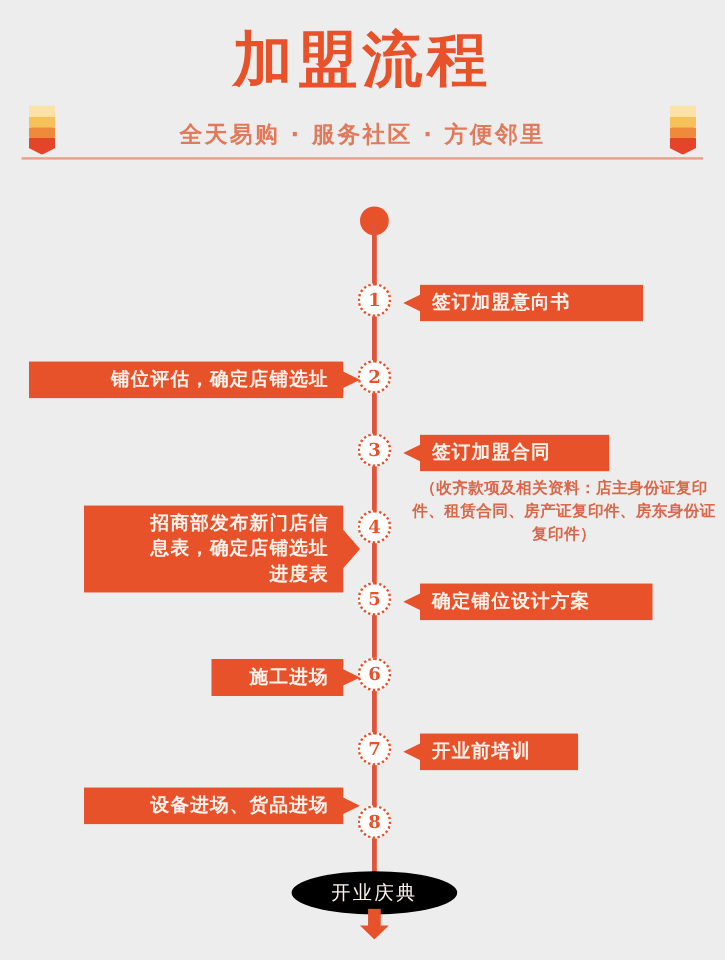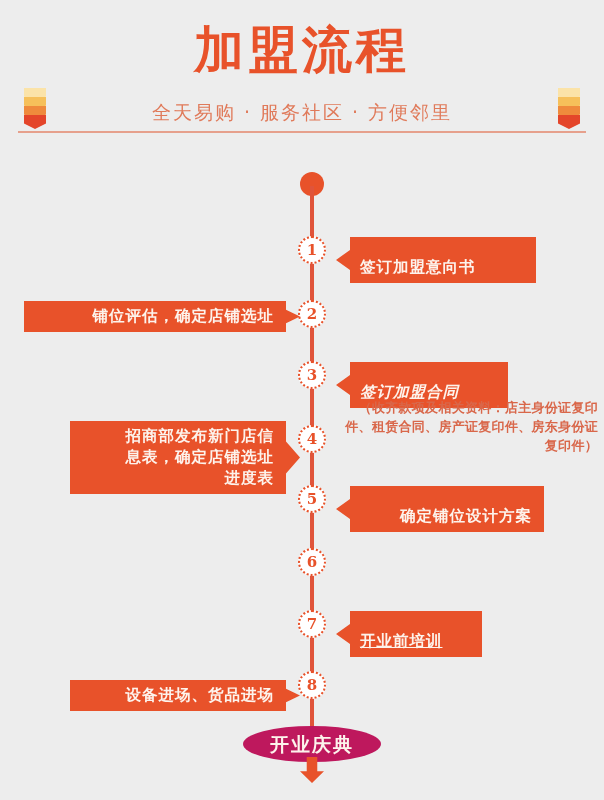--- a/index.html
+++ b/index.html
@@ -39,21 +39,21 @@
     letter-spacing: 4px;
     font-family: "DejaVu Sans", "Liberation Sans", sans-serif;
   }
   .subtitle {
     position: absolute;
     left: 0; top: 100px;
     width: 604px;
     text-align: center;
     font-size: 19px;
     line-height: 24px;
-    font-weight: normal;
+    font-weight: bold;
     color: #e07a5a;
     letter-spacing: 2px;
   }
   .header-rule {
     position: absolute;
     left: 18px; top: 131px;
     width: 568px;
     height: 2px;
     background: #e6a08c;
   }
@@ -121,54 +121,54 @@
     color: #fdf3ec;
     font-size: 15.5px;
     font-weight: bold;
     letter-spacing: 1px;
     line-height: 21px;
     box-sizing: border-box;
     white-space: pre-line;
   }
   
   .label.right {
-    padding: 20px 12px 5px 24px;
+    padding: 5px 12px 5px 24px;
     text-align: left;
     clip-path: polygon(14px 0, 100% 0, 100% 100%, 14px 100%, 14px 72%, 0 50%, 14px 28%);
   }
   
   .label.left {
     padding: 5px 26px 5px 28px;
     text-align: right;
     clip-path: polygon(0 0, calc(100% - 14px) 0, calc(100% - 14px) 28%, 100% 50%, calc(100% - 14px) 72%, calc(100% - 14px) 100%, 0 100%);
   }
 
   
   .note {
     position: absolute;
     color: #d9674a;
     font-size: 13px;
     font-weight: bold;
     line-height: 19px;
     letter-spacing: 0.3px;
-    text-align: right;
+    text-align: center;
   }
 
   
   .finale {
     position: absolute;
     left: 243px;
     top: 726px;
     width: 138px;
     height: 36px;
     border-radius: 50%;
-    background: #be185d;
+    background: #000000;
     color: #fdf3ec;
-    font-size: 19px;
-    font-weight: bold;
+    font-size: 16px;
+    font-weight: normal;
     letter-spacing: 2px;
     line-height: 36px;
     text-align: center;
   }
   .finale-arrow {
     position: absolute;
     left: 300px;
     top: 757px;
     width: 24px;
     height: 26px;
@@ -204,35 +204,36 @@
   <div class="spine-dot"></div>
   <div class="spine"></div>
 
   <div class="step-node" style="top:236px">1</div>
   <div class="label right" style="left:336px; top:237px; width:200px;">签订加盟意向书</div>
 
   <div class="step-node" style="top:300px">2</div>
   <div class="label left" style="left:24px; top:301px; width:276px;">铺位评估，确定店铺选址</div>
 
   <div class="step-node" style="top:361px">3</div>
-  <div class="label right" style="left:336px; top:362px; width:172px;font-style:italic;">签订加盟合同</div>
+  <div class="label right" style="left:336px; top:362px; width:172px;">签订加盟合同</div>
   <div class="note" style="left:342px; top:398px; width:256px;">（收齐款项及相关资料：店主身份证复印件、租赁合同、房产证复印件、房东身份证复印件）</div>
 
   <div class="step-node" style="top:425px">4</div>
   <div class="label left" style="left:70px; top:421px; width:230px;">招商部发布新门店信
 息表，确定店铺选址
 进度表</div>
 
   <div class="step-node" style="top:485px">5</div>
-  <div class="label right" style="left:336px; top:486px; width:208px;text-align:right;">确定铺位设计方案</div>
+  <div class="label right" style="left:336px; top:486px; width:208px;">确定铺位设计方案</div>
 
   <div class="step-node" style="top:548px">6</div>
+  <div class="label left" style="left:176px; top:549px; width:124px;">施工进场</div>
 
   <div class="step-node" style="top:610px">7</div>
-  <div class="label right" style="left:336px; top:611px; width:146px;text-decoration:underline;">开业前培训</div>
+  <div class="label right" style="left:336px; top:611px; width:146px;">开业前培训</div>
 
   <div class="step-node" style="top:671px">8</div>
-  <div class="label left" style="left:70px; top:656px; width:230px;margin-top:24px;">设备进场、货品进场</div>
+  <div class="label left" style="left:70px; top:656px; width:230px;">设备进场、货品进场</div>
 
   <div class="finale">开业庆典</div>
   <div class="finale-arrow"></div>
 
 </div>
 
 </body></html>

